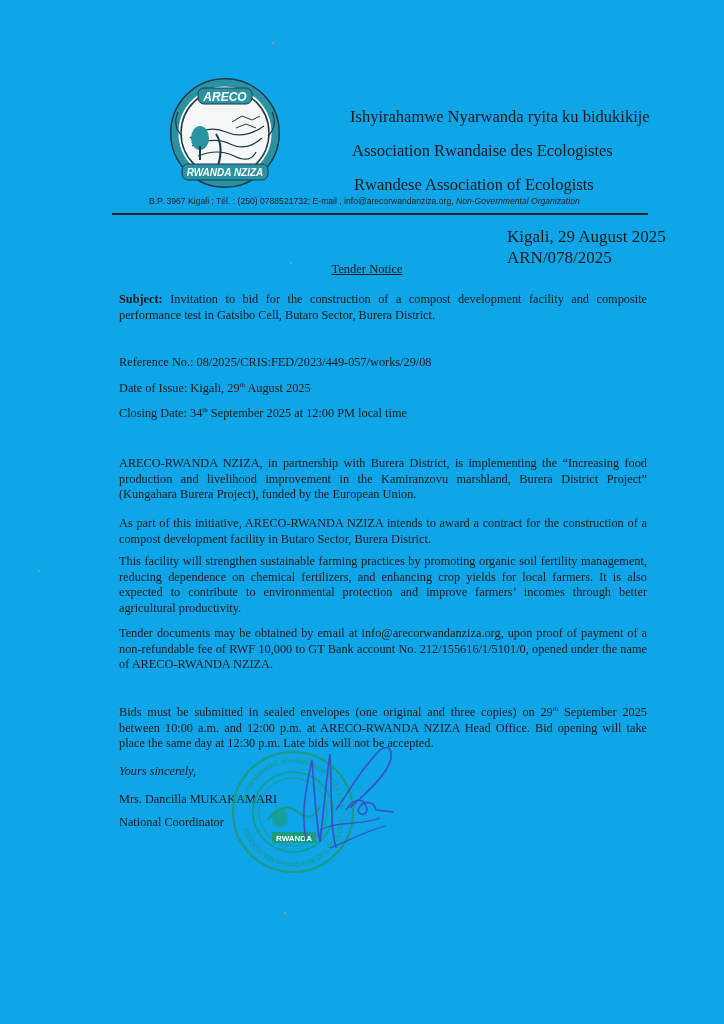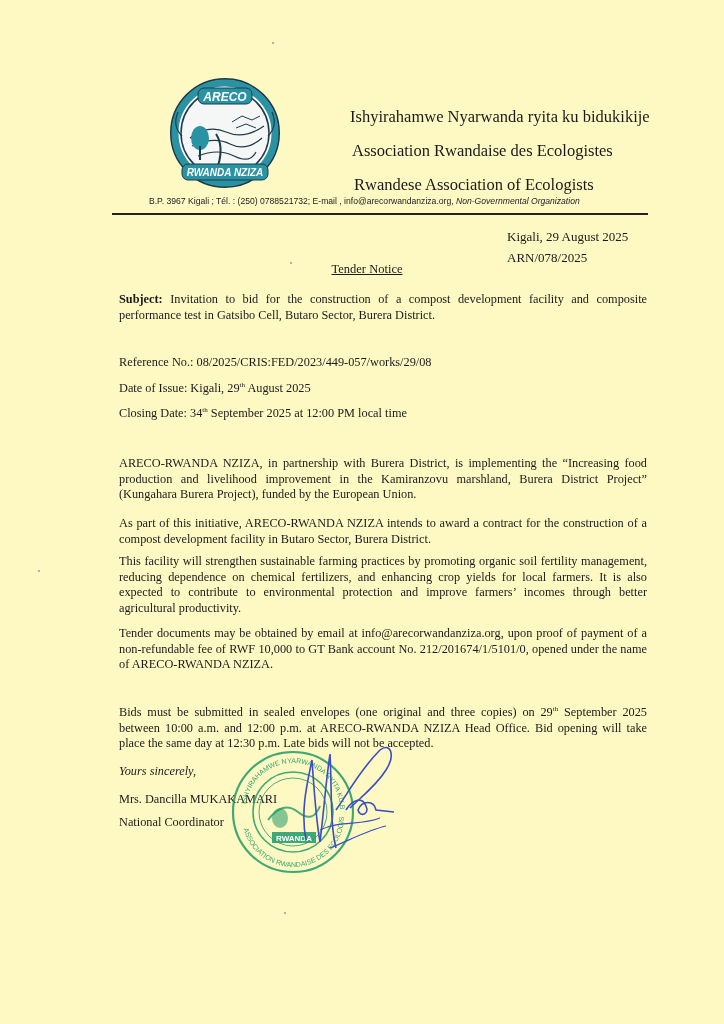--- a/index.html
+++ b/index.html
@@ -1,30 +1,30 @@
 <!DOCTYPE html>
 <html><head>
 <meta charset="utf-8">
 <style>
   html, body { margin: 0; padding: 0; }
   body {
     width: 724px; height: 1024px; background: #fdfdfd; position: relative; overflow: hidden;
     font-family: "Liberation Serif", serif; color: #1a1a1a;
   }
-  .page { position: absolute; left: 0; top: 0; width: 724px; height: 1024px; background: #fef9c3; }
+  .page { position: absolute; left: 0; top: 0; width: 724px; height: 1024px; background: #0ea5e9; }
   .logo { position: absolute; left: 168px; top: 76px; width: 114px; height: 114px; }
   .org-names { position: absolute; left: 350px; top: 100px; width: 320px; }
   .org-line { font-size: 16.5px; margin: 0; height: 34px; line-height: 34px; }
   .org-line.l1 { margin-left: 0; }
   .org-line.l2 { margin-left: 2px; }
   .org-line.l3 { margin-left: 4px; }
   .contact { position: absolute; left: 120px; top: 196px; font-family: "Liberation Sans", sans-serif; font-size: 8.6px; color: #222; white-space: nowrap; padding-left: 29px; }
   .contact .ngo { font-style: italic; }
   .hr { position: absolute; left: 112px; top: 213px; width: 536px; height: 1.5px; background: #222; }
-  .date-block { position: absolute; left: 507px; top: 226px; font-size: 13px; line-height: 21px; }
+  .date-block { position: absolute; left: 507px; top: 226px; font-size: 17px; line-height: 21px; }
   .title { position: absolute; left: 0; width: 724px; top: 262px; text-align: center; font-size: 12.5px; }
   .title span { text-decoration: underline; margin-left: 10px; margin-top: 6px; }
   .para { position: absolute; left: 119px; width: 528px; font-size: 12.3px; line-height: 15.6px; text-align: justify; margin: 0; }
   .para .lbl { font-weight: bold; }
   .meta { position: absolute; left: 119px; font-size: 12.3px; white-space: nowrap; }
   sup { font-size: 7px; line-height: 0; }
   .closing { position: absolute; left: 119px; font-size: 12.3px; white-space: nowrap; }
   .stamp { position: absolute; left: 228px; top: 740px; width: 130px; height: 140px; }
   .signature { position: absolute; left: 290px; top: 730px; width: 110px; height: 130px; }
   .speck { position: absolute; width: 2px; height: 2px; background: #999; border-radius: 50%; }
@@ -80,21 +80,21 @@
     <span>Invitation to bid for the construction of a compost development facility and composite performance test in Gatsibo Cell, Butaro Sector, Burera District.</span>
   </p>
 
   <div class="meta" style="top:355px;">Reference No.: 08/2025/CRIS:FED/2023/449-057/works/29/08</div>
   <div class="meta" style="top:381px;"><span>Date of Issue: Kigali, 29</span><sup>th</sup><span> August 2025</span></div>
   <div class="meta" style="top:406px;"><span>Closing Date: 34</span><sup>th</sup><span> September 2025 at 12:00 PM local time</span></div>
 
   <p class="para" style="top:456px;">ARECO-RWANDA NZIZA, in partnership with Burera District, is implementing the “Increasing food production and livelihood improvement in the Kamiranzovu marshland, Burera District Project” (Kungahara Burera Project), funded by the European Union.</p>
   <p class="para" style="top:516px;">As part of this initiative, ARECO-RWANDA NZIZA intends to award a contract for the construction of a compost development facility in Butaro Sector, Burera District.</p>
   <p class="para" style="top:554px;">This facility will strengthen sustainable farming practices by promoting organic soil fertility management, reducing dependence on chemical fertilizers, and enhancing crop yields for local farmers. It is also expected to contribute to environmental protection and improve farmers’ incomes through better agricultural productivity.</p>
-  <p class="para" style="top:626px;">Tender documents may be obtained by email at info@arecorwandanziza.org, upon proof of payment of a non-refundable fee of RWF 10,000 to GT Bank account No. 212/201674/1/5101/0, opened under the name of ARECO-RWANDA NZIZA.</p>
+  <p class="para" style="top:626px;">Tender documents may be obtained by email at info@arecorwandanziza.org, upon proof of payment of a non-refundable fee of RWF 10,000 to GT Bank account No. 212/155616/1/5101/0, opened under the name of ARECO-RWANDA NZIZA.</p>
   <p class="para" style="top:705px;"><span>Bids must be submitted in sealed envelopes (one original and three copies) on 29</span><sup>th</sup><span> September 2025 between 10:00 a.m. and 12:00 p.m. at ARECO-RWANDA NZIZA Head Office. Bid opening will take place the same day at 12:30 p.m. Late bids will not be accepted.</span></p>
 
   <div class="closing" style="top:764px;font-style:italic;">Yours sincerely,</div>
   <div class="closing" style="top:792px;">Mrs. Dancilla MUKAKAMARI</div>
   <div class="closing" style="top:815px;">National Coordinator</div>
 
   <svg class="stamp" viewBox="0 0 130 140">
     <defs>
       <path id="stampArcTop" d="M18 70 A47 47 0 0 1 112 70"></path>
       <path id="stampArcBot" d="M14 76 A51 51 0 0 0 116 76"></path>

